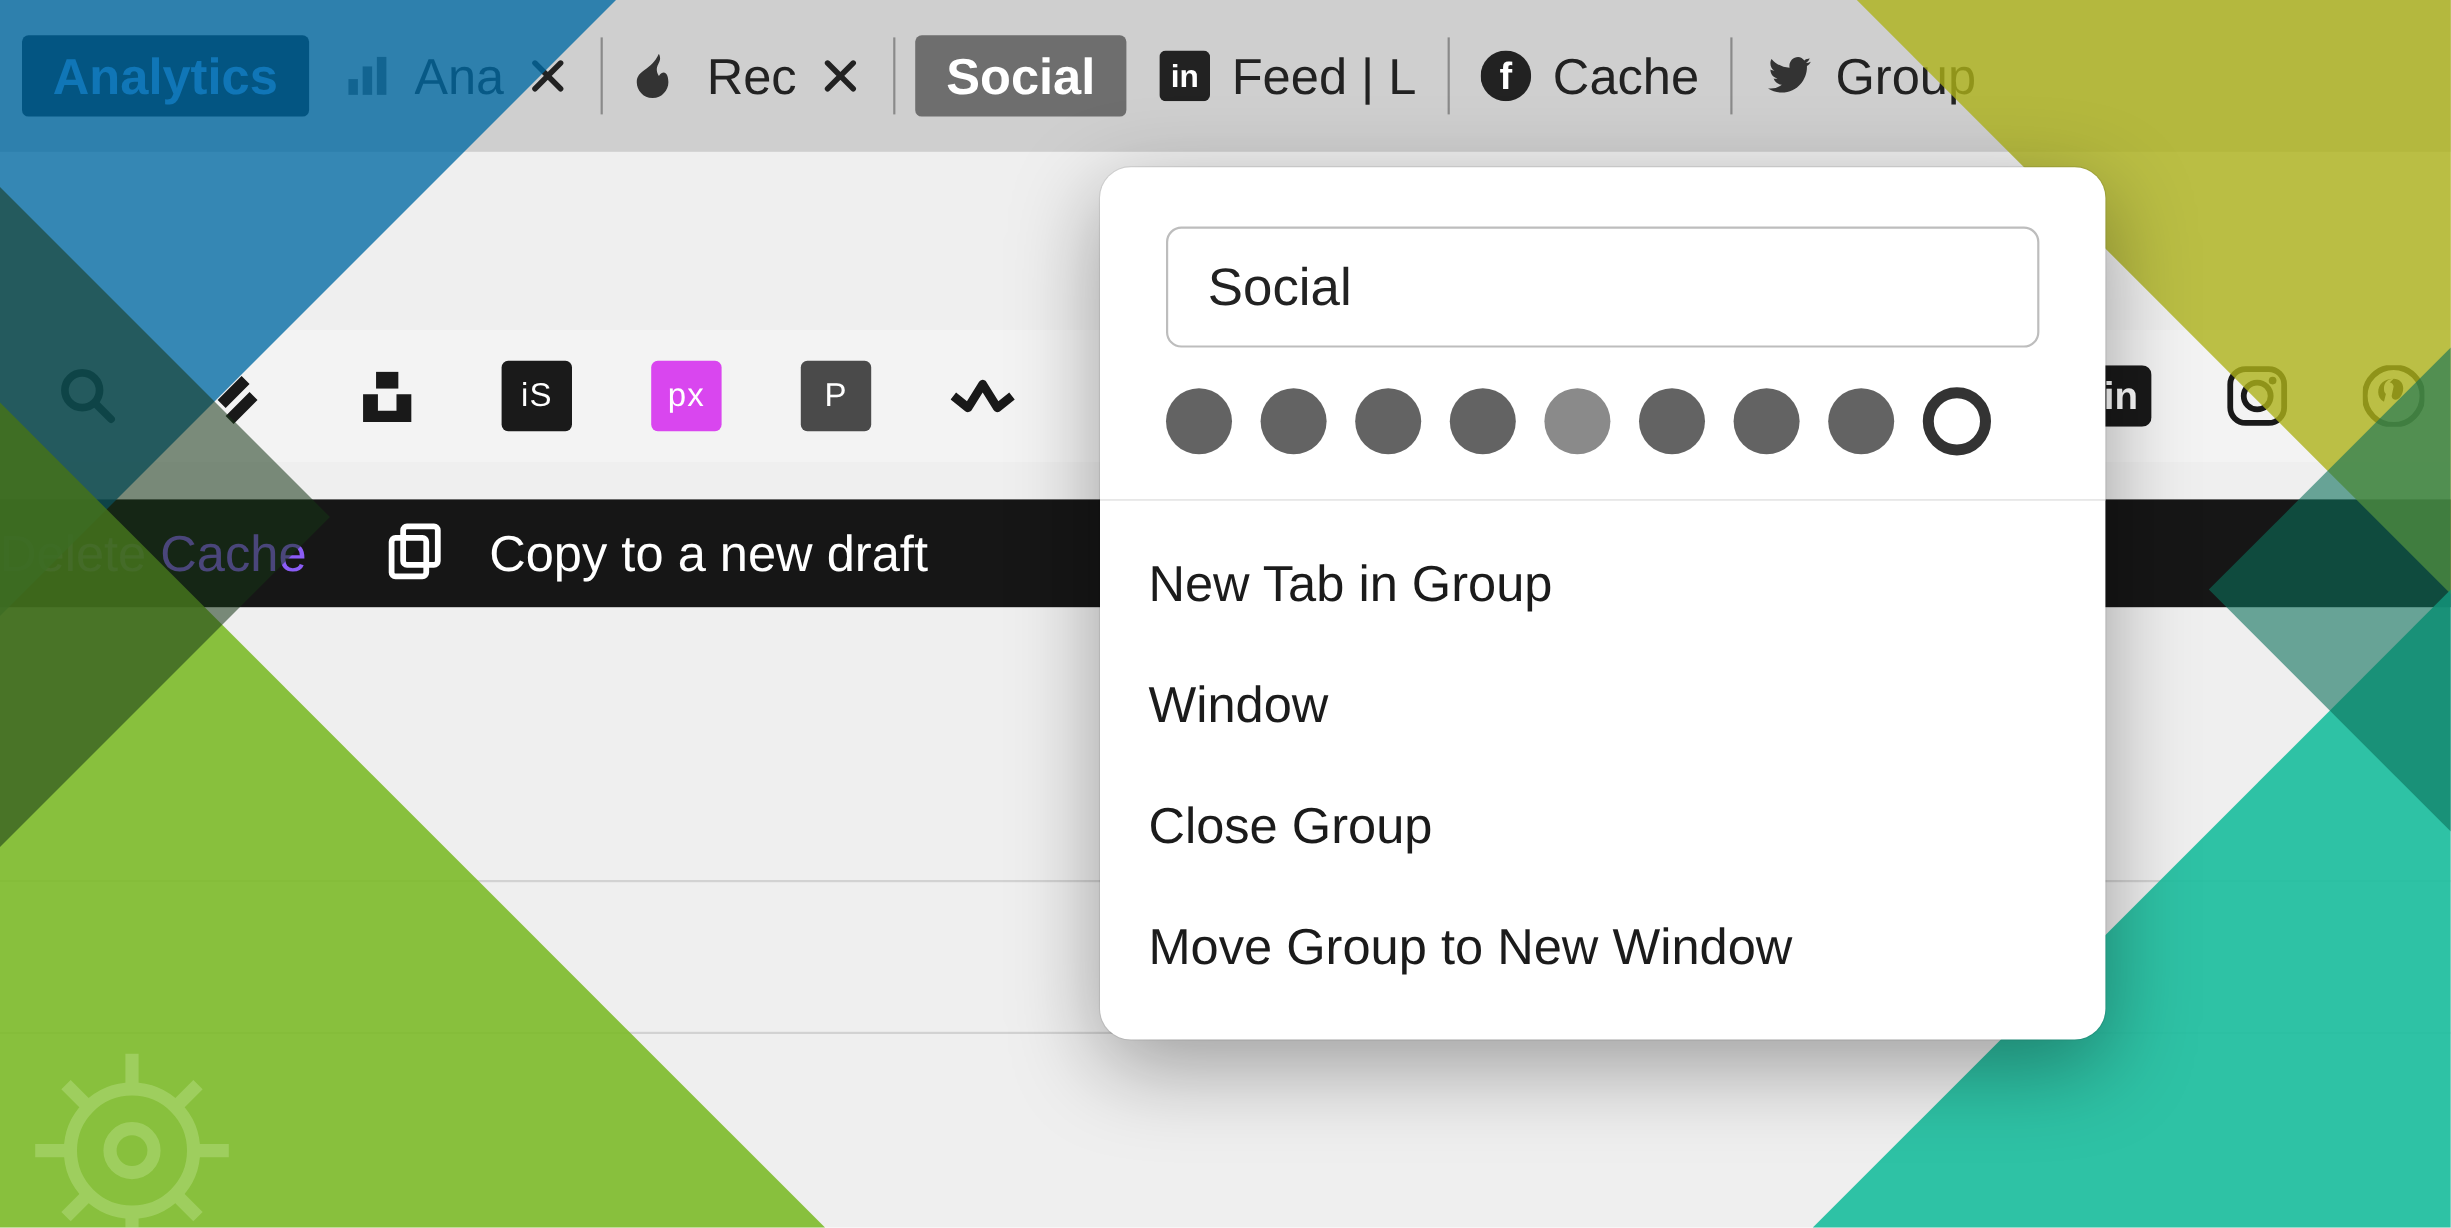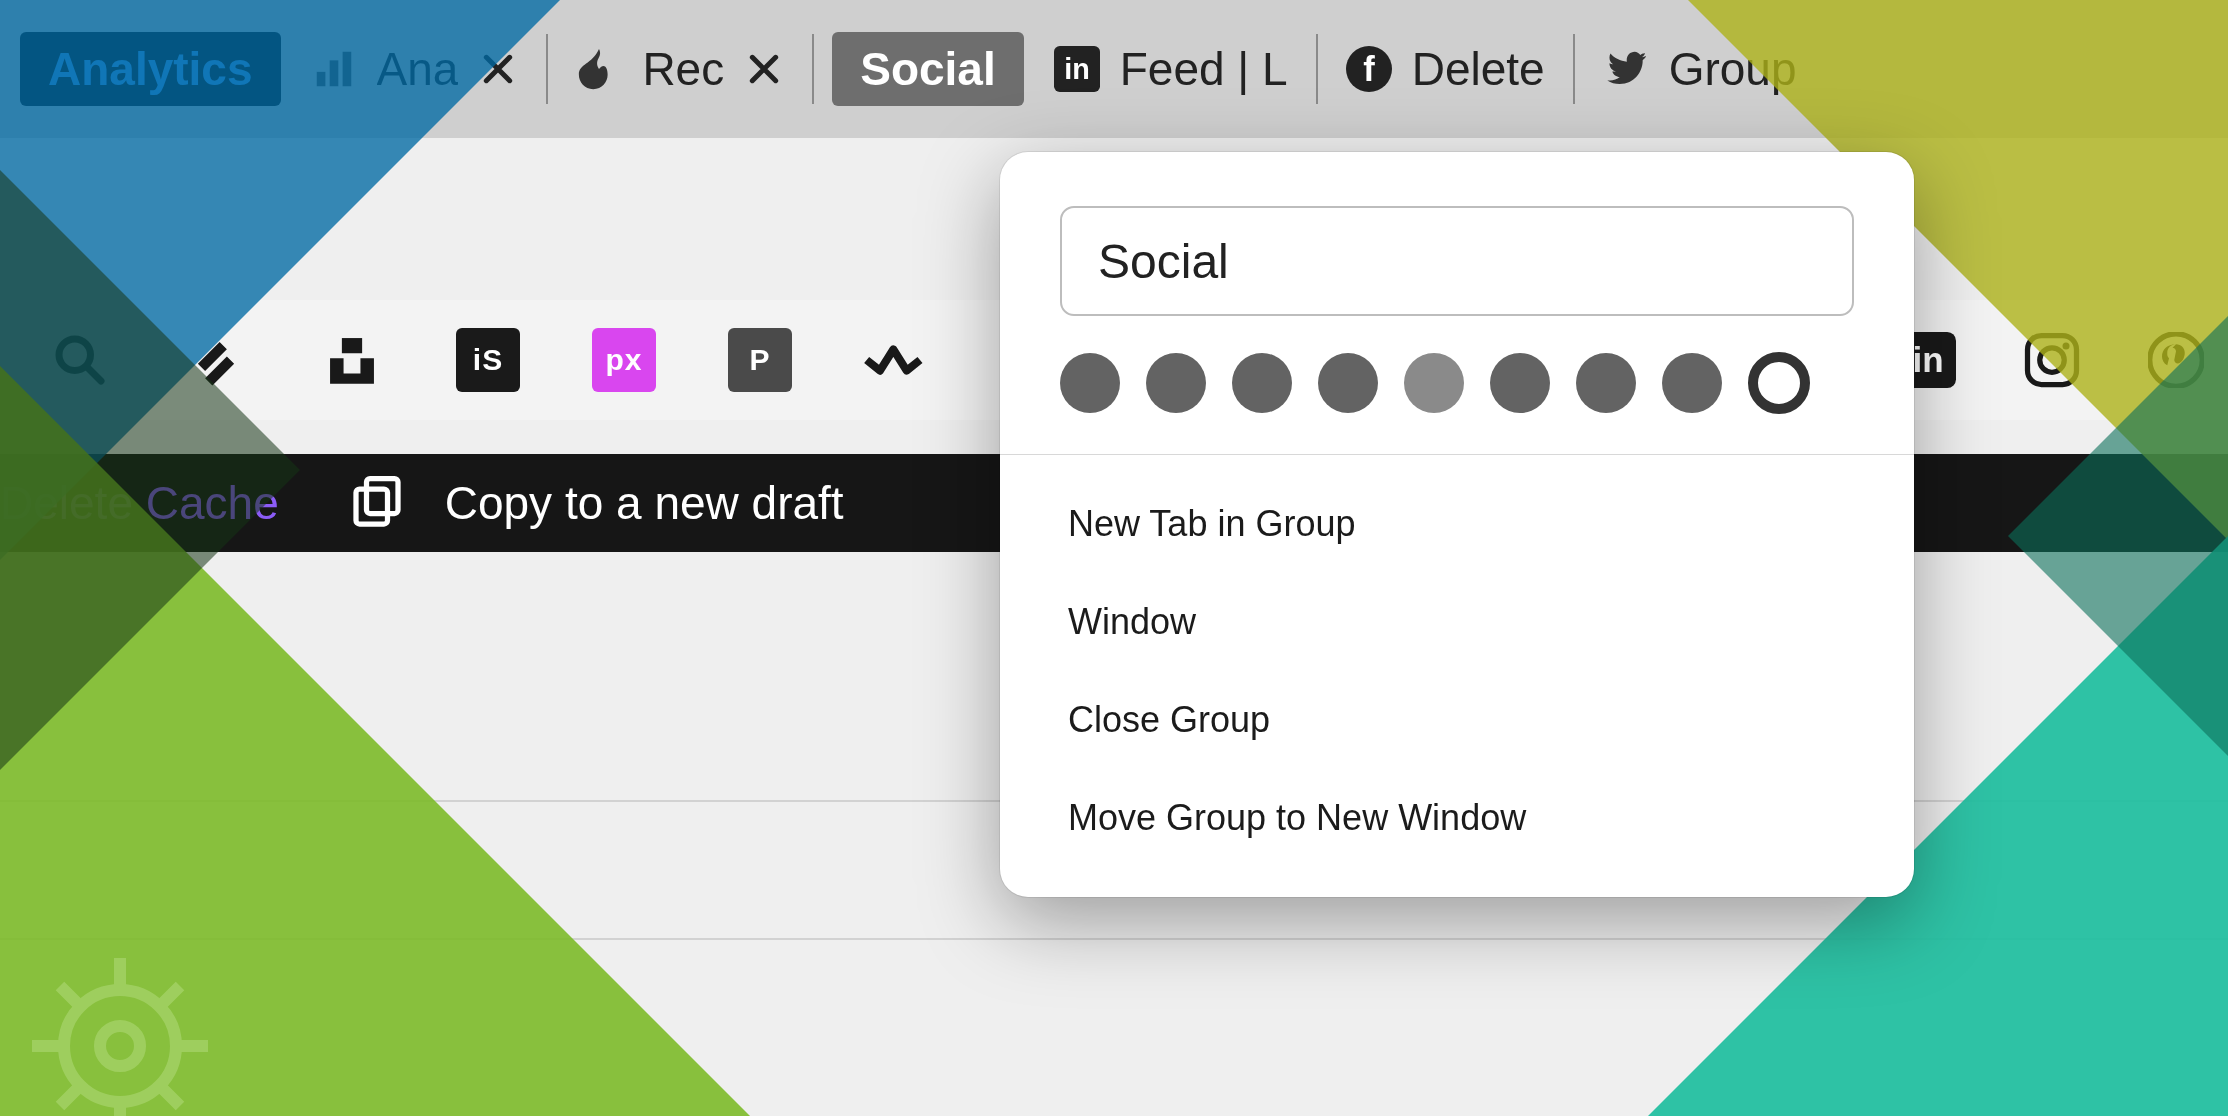--- a/index.html
+++ b/index.html
@@ -23,42 +23,42 @@
   .chip-social { background: #6e6e6e; color: #fff; }
   .tab { display: inline-flex; align-items: center; gap: 20px; padding: 12px 20px; font-size: 46px; color: #222; height: 100%; position: relative; }
   .tab .favicon { width: 46px; height: 46px; display: inline-flex; align-items: center; justify-content: center; }
   .tab .close { width: 40px; height: 40px; }
   .vdiv { width: 2px; height: 70px; background: #8a8a8a; margin: 0 8px; }
   .label { white-space: nowrap; overflow: hidden; }
 
   
   .bookmarkbar { position: absolute; left: 0; right: 0; top: 300px; height: 120px; background: #f3f3f3; z-index: 1; display: flex; align-items: center; gap: 72px; padding-left: 48px; }
   .bookmarkbar .bicon { width: 64px; height: 64px; display: flex; align-items: center; justify-content: center; color: #191919; }
-  .bookmarkbar .bicon.box { background: #1a1a1a; color: #fff; border-radius: 6px; font-weight: 700; font-size: 30px; letter-spacing: 1px; }
+  .bookmarkbar .bicon.box { background: #1a1a1a; color: #fff; border-radius: 6px; font-weight: 400; font-size: 30px; letter-spacing: 1px; }
   .bookmarkbar .right-icons { position: absolute; right: 0; display: flex; gap: 60px; padding-right: 20px; }
 
   
   .adminbar { position: absolute; left: 0; right: 0; top: 454px; height: 98px; background: #161616; color: #fff; z-index: 1; display: flex; align-items: center; gap: 40px; padding-left: 0; font-size: 46px; }
   .adminbar .del { color: #8b5cf6; font-weight: 500; padding-left: 0; }
   .adminbar .copy-ic { width: 56px; height: 56px; margin-left: 30px; }
 
   
   .hr1, .hr2 { position: absolute; left: 0; right: 0; height: 2px; background: rgba(0,0,0,0.12); z-index: 1; }
   .hr1 { top: 800px; }
   .hr2 { top: 938px; }
 
   
   .popup { position: absolute; left: 1000px; top: 152px; width: 914px; background: #fff; border-radius: 28px; box-shadow: 0 24px 80px rgba(0,0,0,.35), 0 0 0 1px rgba(0,0,0,.08); z-index: 50; padding: 54px 0 30px 0; }
   .popup .name-input { margin: 0 60px 36px 60px; width: calc(100% - 120px); height: 110px; border: 2px solid #bdbdbd; border-radius: 14px; font-size: 48px; padding: 0 36px; color: #222; background: #fff; }
   .popup .swatches { display: flex; gap: 26px; padding: 0 60px 40px 60px; align-items: center; }
   .popup .swatch { width: 60px; height: 60px; border-radius: 50%; background: #636363; }
   .popup .swatch.lighter { background: #8a8a8a; }
   .popup .swatch.ring { background: transparent; border: 10px solid #333; width: 62px; height: 62px; }
   .popup .divider { height: 1px; background: #d8d8d8; margin: 0 0 20px 0; }
-  .popup .menuitem { font-size: 36px; color: #1b1b1b; padding: 28px 68px; }
+  .popup .menuitem { font-size: 46px; color: #1b1b1b; padding: 28px 44px; }
 
   
   svg { display: block; }
 </style>
 </head>
 <body>
 
 <div class="stage">
 
   <div class="tri tri-blue-top"></div>
@@ -127,21 +127,21 @@
 
     <div class="vdiv"></div>
 
     <div class="tab">
       <span class="favicon">
         <svg viewBox="0 0 32 32" width="46" height="46">
             <circle cx="16" cy="16" r="16" fill="#222"></circle>
             <text x="16" y="24" text-anchor="middle" font-size="24" font-weight="700" fill="#fff" font-family="Arial">f</text>
           </svg>
       </span>
-      <span class="label">Delete</span>
+      <span class="label">Cache</span>
     </div>
 
     <div class="vdiv"></div>
 
     <div class="tab">
       <span class="favicon">
         <svg viewBox="0 0 32 32" width="46" height="46">
             <path d="M30 7c-1 .5-2 .8-3 .9 1-.7 2-1.7 2.3-3-1 .6-2 .1-3.3 1.3C25 5 23.6 4 22 4c-3 0-5.5 2.5-5.5 5.6 0 .4 0 .9.1 1.3C12 10.6 8 8.5 5.2 5.3c-.5.8-.7 1.8-.7 2.8 0 1.9 1 3.6 2.5 4.6-.9 0-1.8-.3-2.5-.7v.1c0 2.7 1.9 5 4.5 5.5-.5.1-1 .2-1.5.2-.4 0-.7 0-1-.1.7 2.2 2.8 3.8 5.2 3.9-1.9 1.5-4.3 2.4-6.9 2.4H3c2.5 1.6 5.4 2.5 8.6 2.5 10.3 0 16-8.6 16-16v-.7c1-.8 2-1.7 2.4-2.8z" fill="#333"></path>
           </svg>
       </span>

